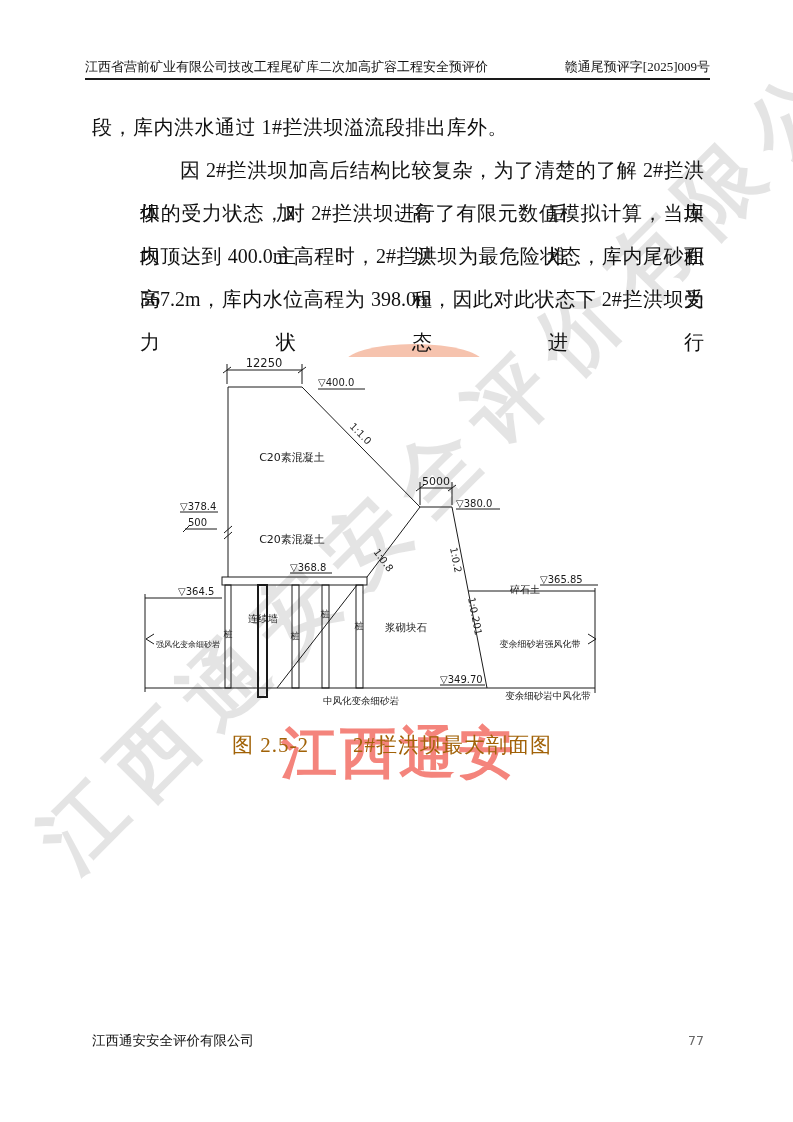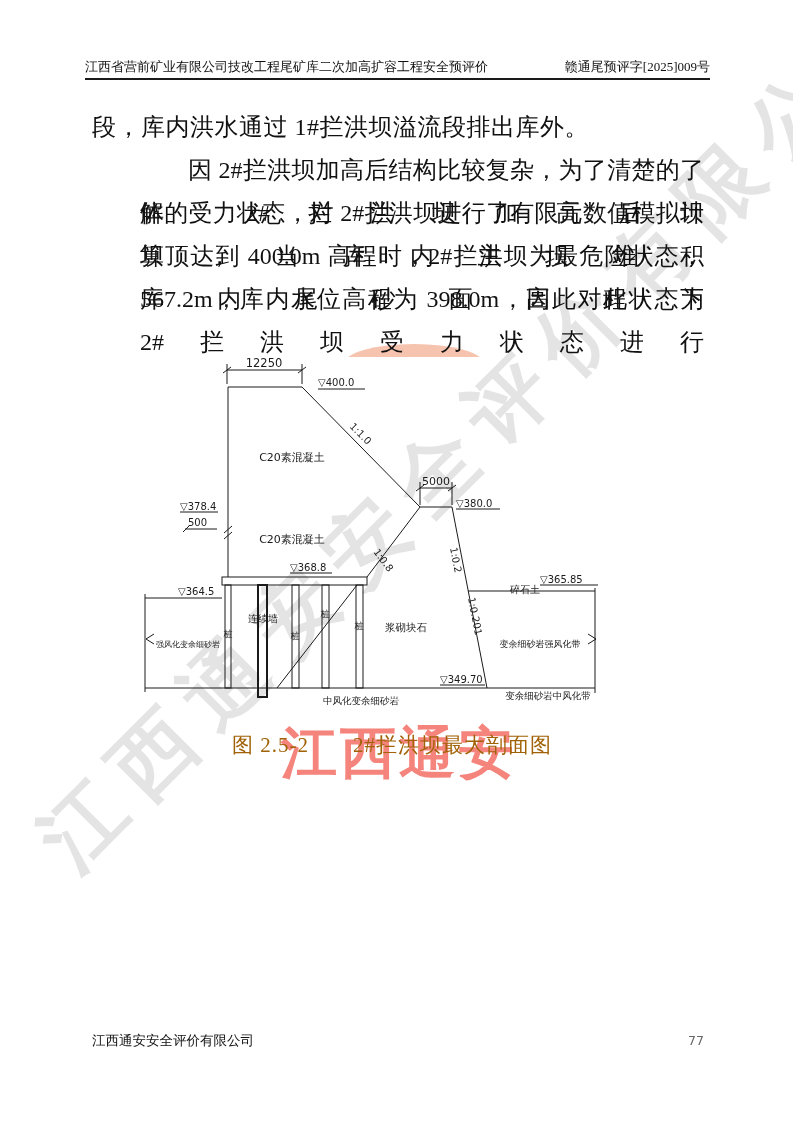--- a/index.html
+++ b/index.html
@@ -12,21 +12,21 @@
   .header{
     position:absolute;left:85px;top:52px;width:625px;height:26px;
     border-bottom:2px solid #1a1a1a;
     display:flex;justify-content:space-between;align-items:flex-end;
     font-size:13px;line-height:22px;z-index:2;
   }
   .header .h-left{white-space:nowrap;}
   .header .h-right{white-space:nowrap;}
   
   .bodytext{position:absolute;left:92px;top:106px;width:612px;z-index:2;}
-  .bline{font-size:24px;line-height:43px;height:43px;white-space:nowrap;letter-spacing:0.5px;}
+  .bline{font-size:20px;line-height:43px;height:43px;white-space:nowrap;letter-spacing:0.5px;}
   .bline.full{white-space:normal;text-align:justify;text-align-last:justify;letter-spacing:0;margin-left:48px;}
   .bline.indent{text-indent:2em;}
   
   .figure-wrap{position:absolute;left:140px;top:350px;width:522px;height:372px;z-index:2;}
   .figure-wrap svg{display:block;}
   svg text{font-family:"DejaVu Sans","Liberation Sans",sans-serif;fill:#1a1a1a;}
   .caption{
     position:absolute;left:232px;top:731px;z-index:3;
     font-size:21px;letter-spacing:1px;white-space:nowrap;color:#a16207;
   }

